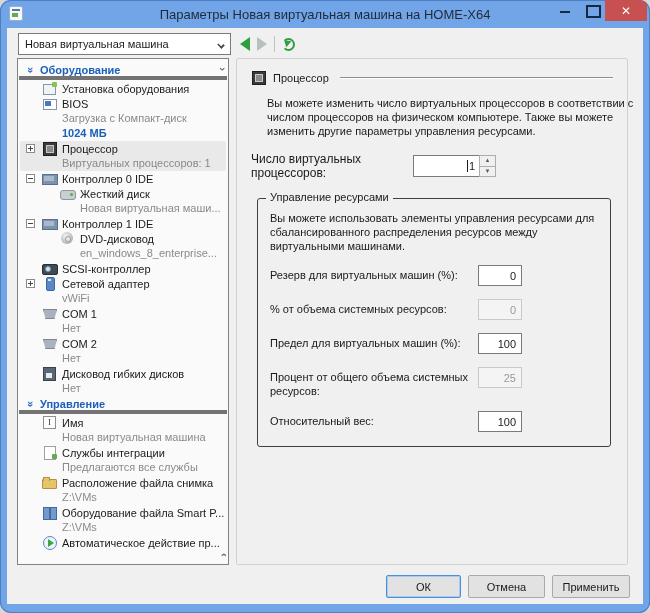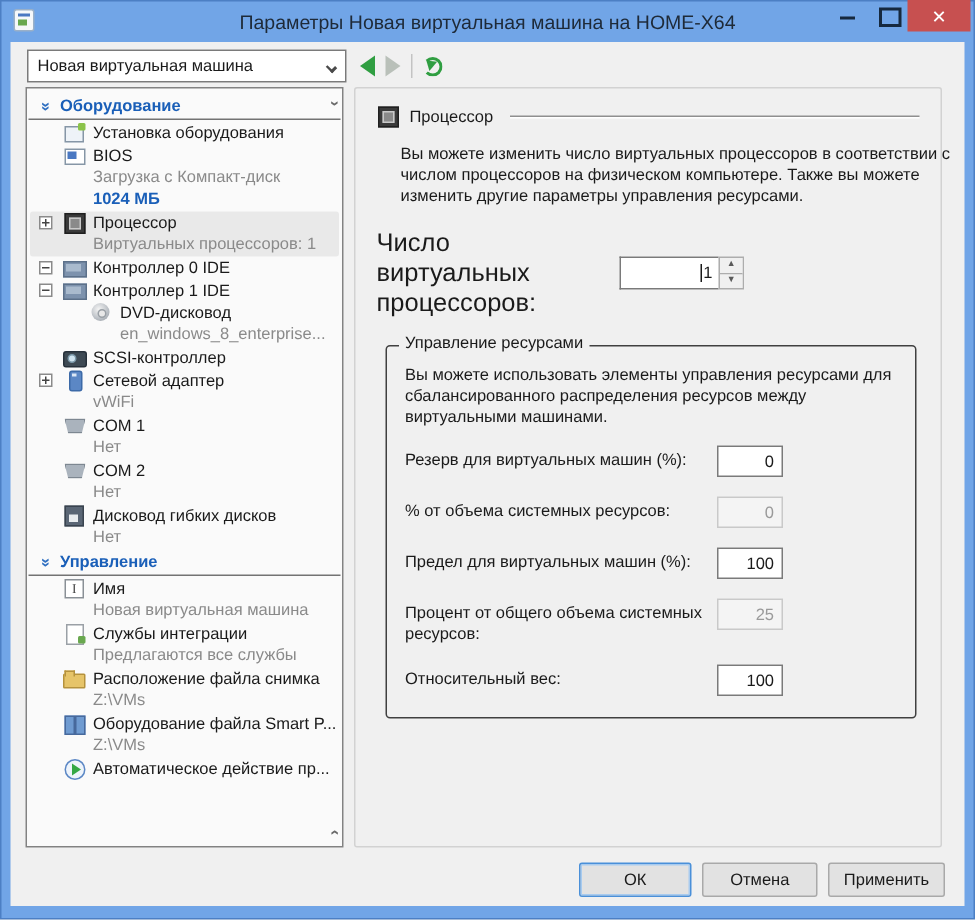--- a/index.html
+++ b/index.html
@@ -1,17 +1,17 @@
 <!DOCTYPE html>
 <html><head>
 <meta charset="utf-8">
 <style>
   html,body{margin:0;padding:0;background:#d8d8d8;font-family:"Liberation Sans","DejaVu Sans",sans-serif;}
   *{box-sizing:border-box;}
-  .window{position:relative;width:650px;height:613px;background:#71a5e7;overflow:hidden;box-shadow:0 0 0 1px #4c7fc4 inset;}
+  .window{position:relative;width:650px;height:613px;background:#71a5e7;overflow:hidden;box-shadow:0 0 0 1px #4c7fc4 inset;border-radius:11px;}
   
   .titlebar{position:absolute;left:0;top:0;width:650px;height:28px;display:flex;align-items:center;}
   .app-icon{position:absolute;left:9px;top:6px;width:14px;height:15px;background:#f6f8fa;border:1px solid #9ab0c8;border-radius:2px;}
   .app-icon::before{content:"";position:absolute;left:2px;top:2px;width:8px;height:2px;background:#4a78c2;}
   .app-icon::after{content:"";position:absolute;left:2px;top:6px;width:6px;height:4px;background:#69a84f;}
   .title-text{flex:1;text-align:center;font-size:13px;color:#1e2a38;}
   .win-btns{position:absolute;right:3px;top:0;height:22px;display:flex;align-items:flex-start;}
   .btn-min,.btn-max{width:26px;height:20px;position:relative;cursor:default;}
   .btn-min::after{content:"";position:absolute;left:7px;top:11px;width:10px;height:2px;background:#16293f;}
   .btn-max::after{content:"";position:absolute;left:7px;top:5px;width:11px;height:9px;border:2px solid #16293f;background:transparent;}
@@ -27,21 +27,21 @@
   .nav-sep{width:1px;height:16px;background:#c3c3c3;}
   .refresh{position:relative;width:13px;height:13px;border:2.5px solid #2f9e41;border-radius:50%;border-left-color:transparent;}
   .refresh::after{content:"";position:absolute;left:-4px;top:-3px;width:0;height:0;border:4px solid transparent;border-right:6px solid #2f9e41;transform:rotate(40deg);}
   
   .listbox{position:absolute;left:10px;top:30px;width:212px;height:507px;background:#fafafa;border:1px solid #828282;overflow:hidden;padding-top:3px;}
   .scroll-up,.scroll-down{position:absolute;right:3px;font-size:11px;font-weight:bold;color:#6a6a6a;line-height:10px;}
   .scroll-up{top:5px;}
   .scroll-down{bottom:4px;}
   .chev-up{display:inline-block;transform:rotate(90deg);}
   .chev-dn{display:inline-block;transform:rotate(-90deg);}
-  .sec-head{display:flex;align-items:center;gap:4px;height:17px;padding-left:6px;margin:1px 1px 1px 1px;border-bottom:1px solid #737373;font-size:11px;font-weight:bold;color:#1a5fb8;}
+  .sec-head{display:flex;align-items:center;gap:4px;height:17px;padding-left:6px;margin:1px 1px 1px 1px;border-bottom:4px solid #737373;font-size:11px;font-weight:bold;color:#1a5fb8;}
   .sec-chev{display:inline-block;transform:rotate(90deg);font-weight:bold;color:#2f6fc1;font-size:11px;width:11px;text-align:center;}
   .item{border-radius:2px;margin:0 2px;}
   .item.selected{background:#e9e9e9;}
   .item .row{display:flex;align-items:center;height:15px;gap:5px;font-size:11px;color:#1a1a1a;}
   .item .sub{height:15px;font-size:11px;color:#8a8a8a;line-height:15px;white-space:nowrap;overflow:hidden;}
   .item.accent .row .lbl,.item.accent .sub{color:#1a5fb8;font-weight:bold;}
   .xp{width:13px;flex:0 0 13px;display:flex;align-items:center;justify-content:center;}
   .xpbox{position:relative;width:9px;height:9px;background:#fff;border:1px solid #8a8a8a;}
   .xpbox::before{content:"";position:absolute;left:1px;top:3px;width:5px;height:1px;background:#444;}
   .xpbox.plus::after{content:"";position:absolute;left:3px;top:1px;width:1px;height:5px;background:#444;}
@@ -77,21 +77,21 @@
   .ic-smart-paging::after{content:"";position:absolute;left:8px;top:1px;width:5px;height:11px;background:#6f9bd1;border:1px solid #47699c;}
   .ic-auto-action::before{content:"";position:absolute;left:1px;top:0;width:12px;height:12px;border-radius:50%;background:#eef4fb;border:1px solid #5b87c5;}
   .ic-auto-action::after{content:"";position:absolute;left:6px;top:3px;width:0;height:0;border:4px solid transparent;border-left:6px solid #35a845;border-right:0;}
   
   .panel{position:absolute;left:229px;top:30px;width:392px;height:507px;background:#f0f0f0;border:1px solid #d2d2d2;border-radius:2px;padding:12px 14px;}
   .rp-header{display:flex;align-items:center;gap:7px;}
   .rp-title{font-size:11px;color:#1a1a1a;}
   .rp-rule{flex:1;height:2px;border-top:1px solid #8f8f8f;border-bottom:1px solid #ffffff;margin-left:4px;}
   .rp-intro{margin:12px 0 0 16px;font-size:11px;line-height:14px;color:#1a1a1a;width:372px;}
   .cpu-row{display:flex;align-items:center;margin-top:14px;}
-  .cpu-label{font-size:17px;color:#1a1a1a;width:150px;flex:0 0 150px;}
+  .cpu-label{font-size:12px;color:#1a1a1a;width:150px;flex:0 0 150px;}
   .spin{display:flex;height:22px;margin-left:12px;}
   .spin-value{width:66px;height:22px;background:#fff;border:1px solid #7a7a7a;border-right:none;display:flex;align-items:center;justify-content:flex-end;padding-right:4px;font-size:11px;color:#1a1a1a;}
   .caret{display:inline-block;width:1px;height:12px;background:#1a1a1a;margin-right:1px;}
   .spin-btns{display:flex;flex-direction:column;width:17px;height:22px;border:1px solid #adadad;}
   .spin-btn{flex:1;background:#f0f0f0;display:flex;align-items:center;justify-content:center;font-size:6px;color:#5a5a5a;border-bottom:1px solid #adadad;line-height:5px;}
   .spin-btn:last-child{border-bottom:none;}
   .groupbox{position:relative;margin:18px 0 0 6px;width:354px;border:1px solid #404040;border-radius:3px;padding:12px 12px 12px 12px;}
   .group-title{position:absolute;left:8px;top:-8px;background:#f0f0f0;padding:0 4px;font-size:11px;color:#1a1a1a;}
   .group-desc{margin:0 0 12px 0;font-size:11px;line-height:14px;color:#1a1a1a;width:330px;}
   .f-row{display:flex;align-items:flex-start;margin-bottom:13px;}
@@ -172,20 +172,28 @@
         <div class="item">
           <div class="row" style="padding-left: 4px;">
             <span class="xp">
               <span class="xpbox"></span>
             </span>
             <span class="ic ic-controller"></span>
             <span class="lbl">Контроллер 0 IDE</span>
           </div>
         </div>
         <div class="item">
+          <div class="row" style="padding-left: 22px;">
+            <span class="xp"></span>
+            <span class="ic ic-hard-disk"></span>
+            <span class="lbl">Жесткий диск</span>
+          </div>
+          <div class="sub" style="padding-left: 60px;">Новая виртуальная маши...</div>
+        </div>
+        <div class="item">
           <div class="row" style="padding-left: 4px;">
             <span class="xp">
               <span class="xpbox"></span>
             </span>
             <span class="ic ic-controller"></span>
             <span class="lbl">Контроллер 1 IDE</span>
           </div>
         </div>
         <div class="item">
           <div class="row" style="padding-left: 22px;">

